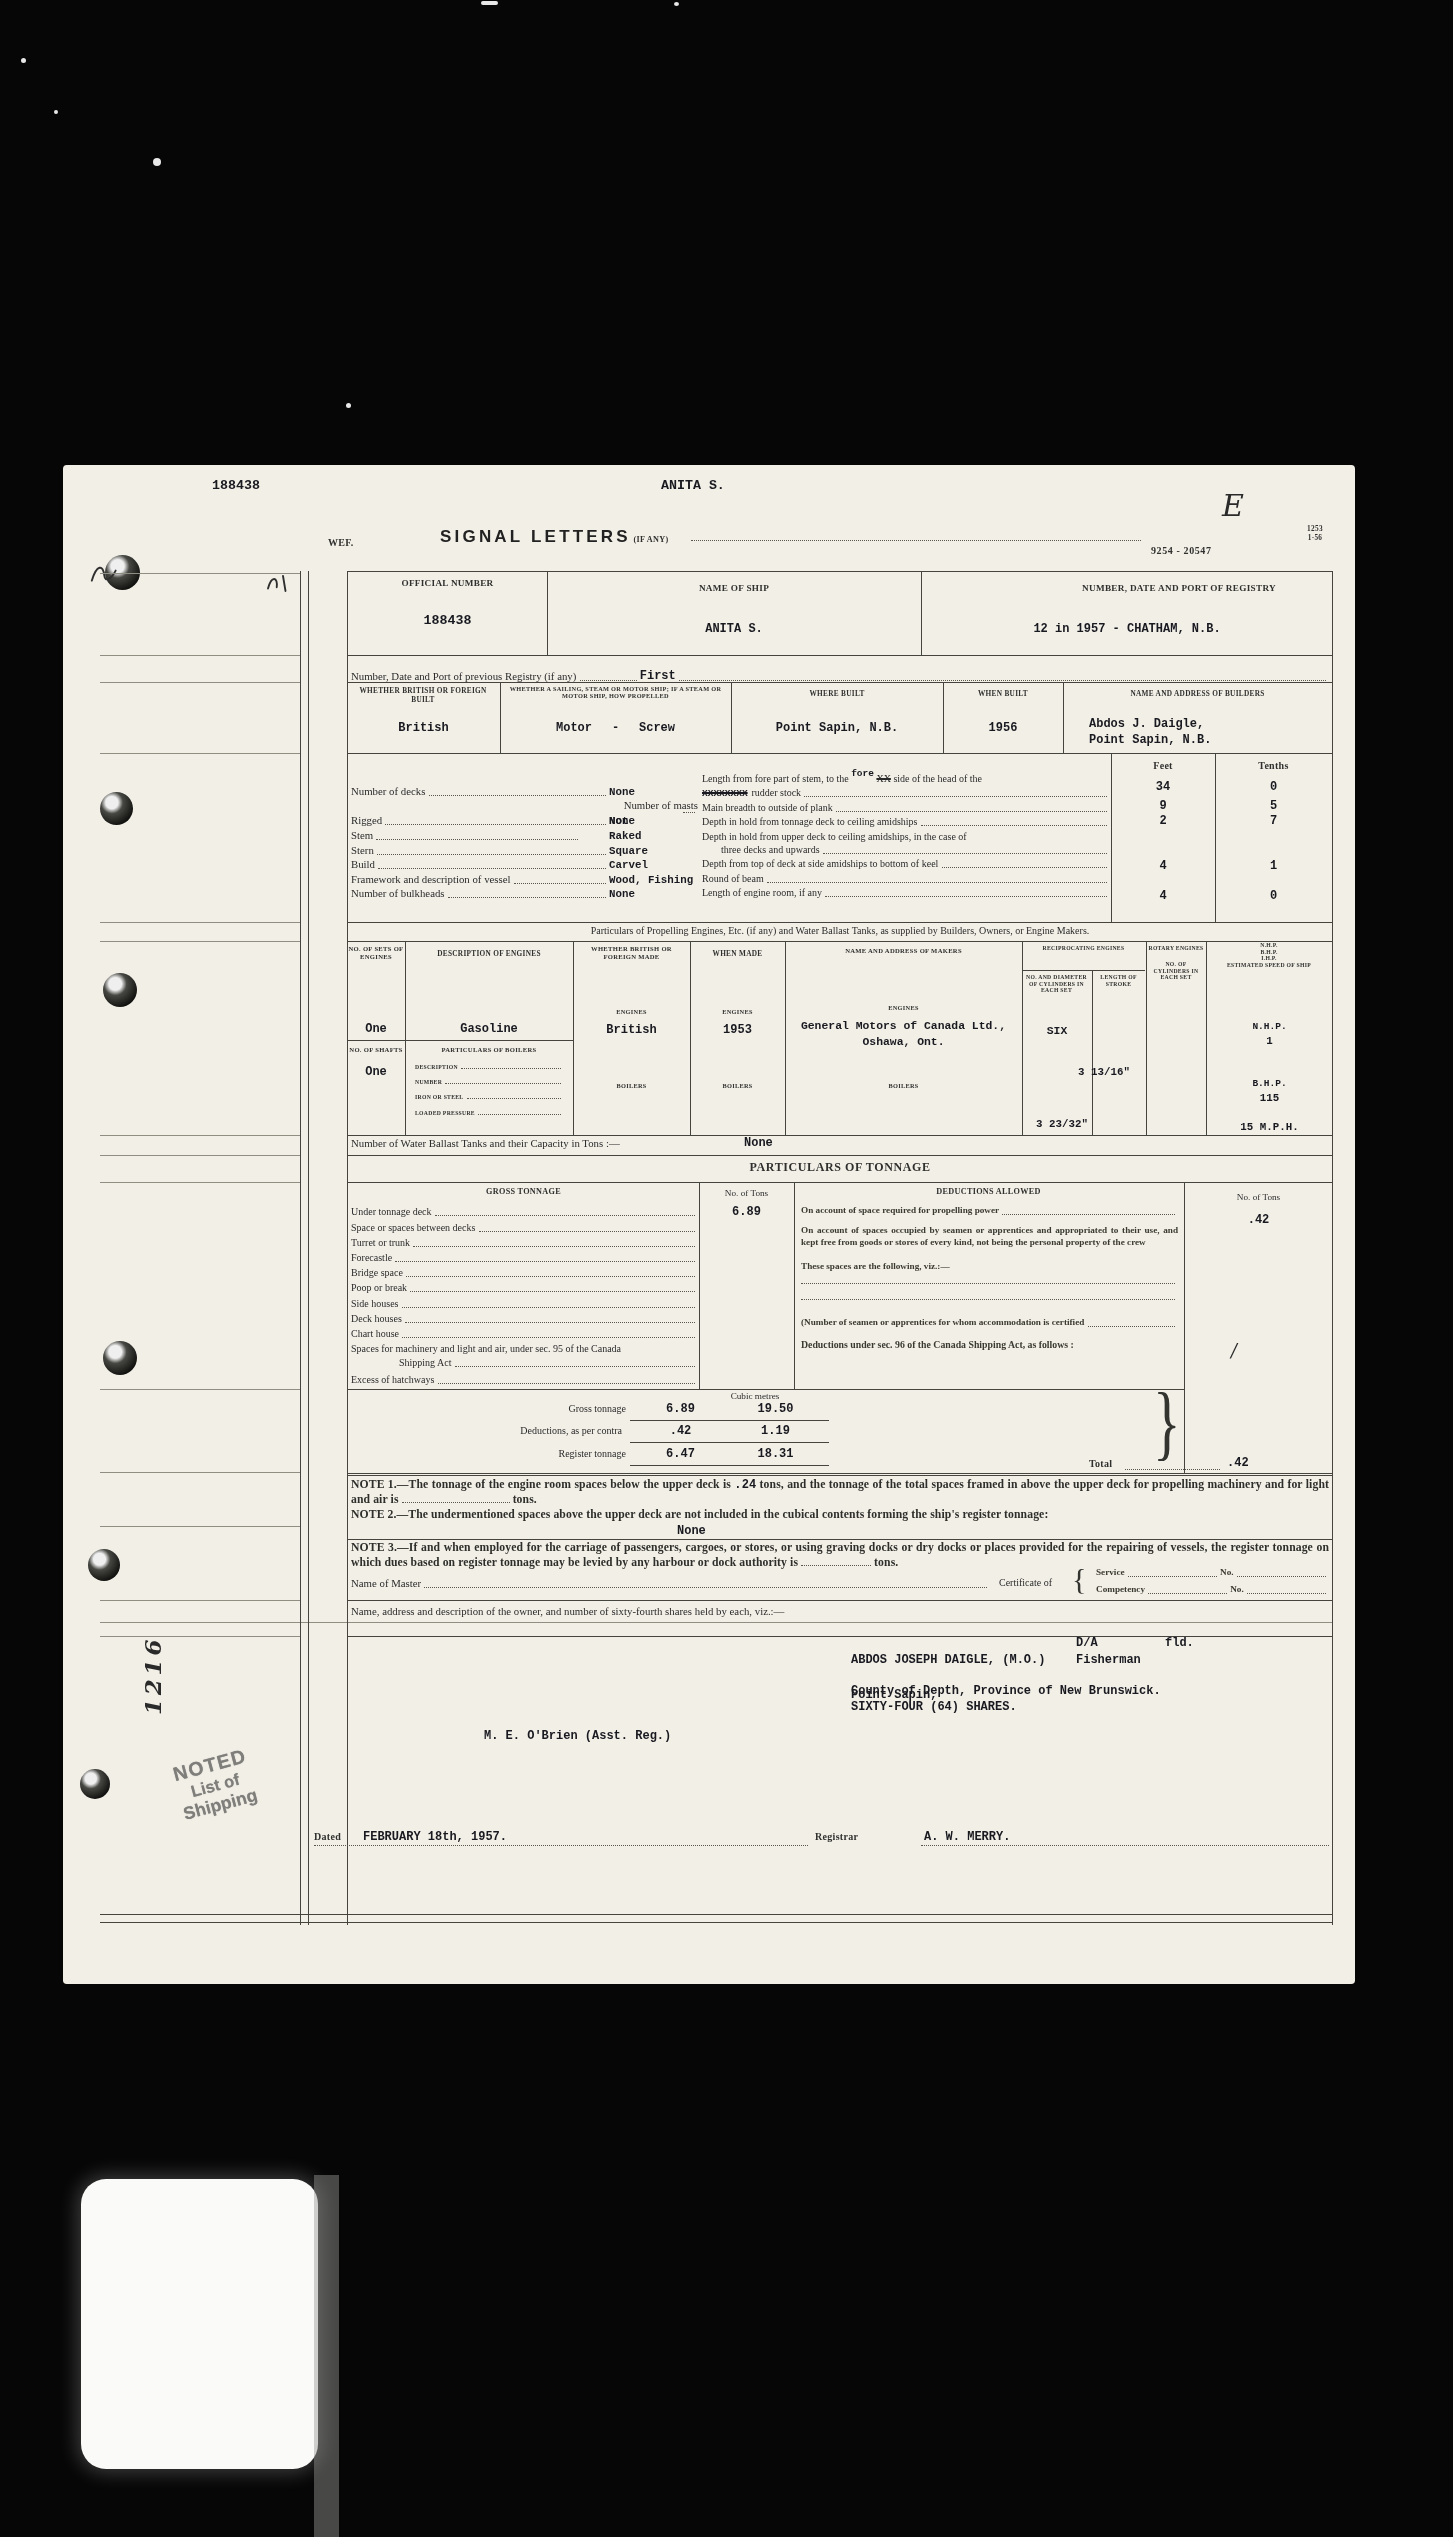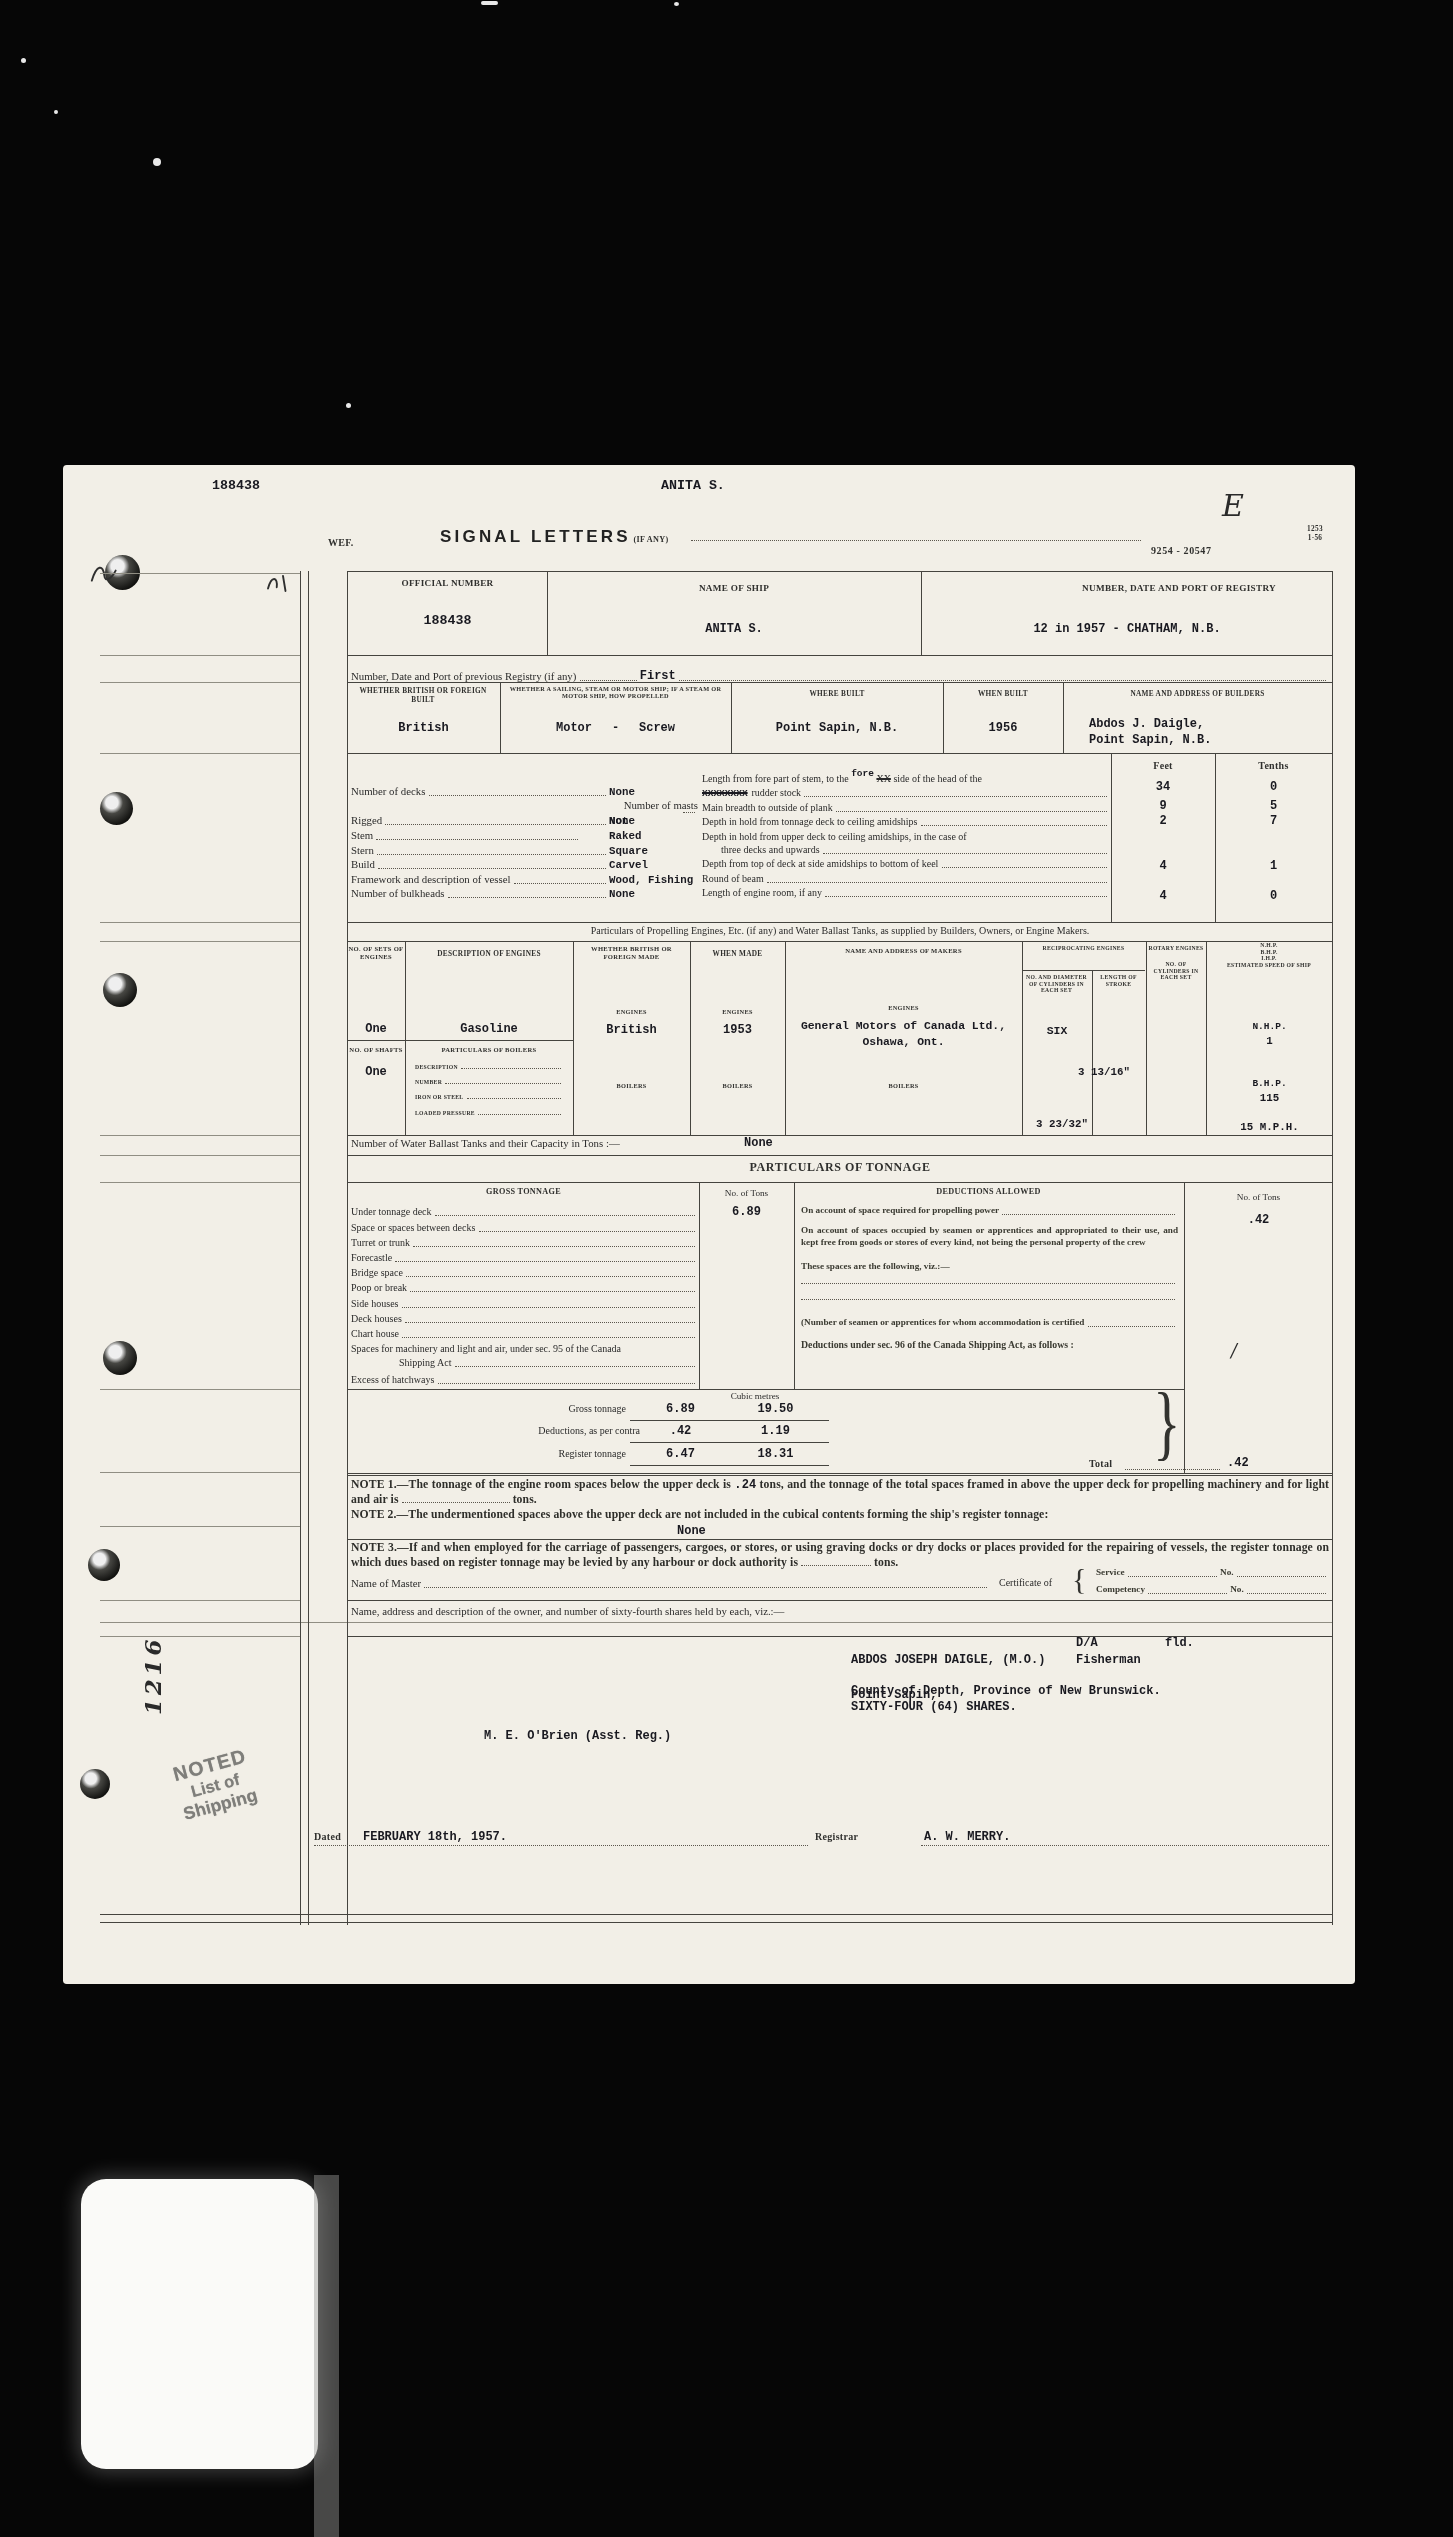--- a/index.html
+++ b/index.html
@@ -396,21 +396,21 @@
       </div>
     <div class="a fine" style="left:738px;top:874px;font-size:9.8px;">Deductions under sec. 96 of the Canada Shipping Act, as follows :</div>
     <div class="a hand" style="left:1168px;top:876px;font-size:17.7px;">/</div>
 
     <div class="hl" style="left:284px;top:924px;width:837px;"></div>
     <div class="a lbl s14 c" style="left:638px;top:926px;width:108px;">Cubic metres</div>
     <div class="a lbl s16 r" style="left:284px;top:938px;width:279px;">Gross tonnage</div>
     <div class="a tw t19 c" style="left:570px;top:937px;width:95px;">6.89</div>
     <div class="a tw t19 c" style="left:665px;top:937px;width:95px;">19.50</div>
     <div class="hl" style="left:567px;top:955px;width:199px;"></div>
-    <div class="a lbl s16 r" style="left:298px;top:960px;width:279px;">Deductions, as per contra</div>
+    <div class="a lbl s16 r" style="left:280px;top:960px;width:279px;">Deductions, as per contra</div>
     <div class="a tw t19 c" style="left:570px;top:959px;width:95px;">.42</div>
     <div class="a tw t19 c" style="left:665px;top:959px;width:95px;">1.19</div>
     <div class="hl" style="left:567px;top:977px;width:199px;"></div>
     <div class="a lbl s16 r" style="left:284px;top:983px;width:279px;">Register tonnage</div>
     <div class="a tw t19 c" style="left:570px;top:982px;width:95px;">6.47</div>
     <div class="a tw t19 c" style="left:665px;top:982px;width:95px;">18.31</div>
     <div class="hl" style="left:567px;top:1000px;width:199px;"></div>
 
     <div class="a serif" style="left:1084px;top:917px;font-size:82px;line-height:82px;font-weight:400;color:#33332f;transform:scaleX(.7);font-family:'Liberation Serif',serif;">}</div>
     <div class="a cap s16" style="left:1026px;top:993px;">Total</div>

